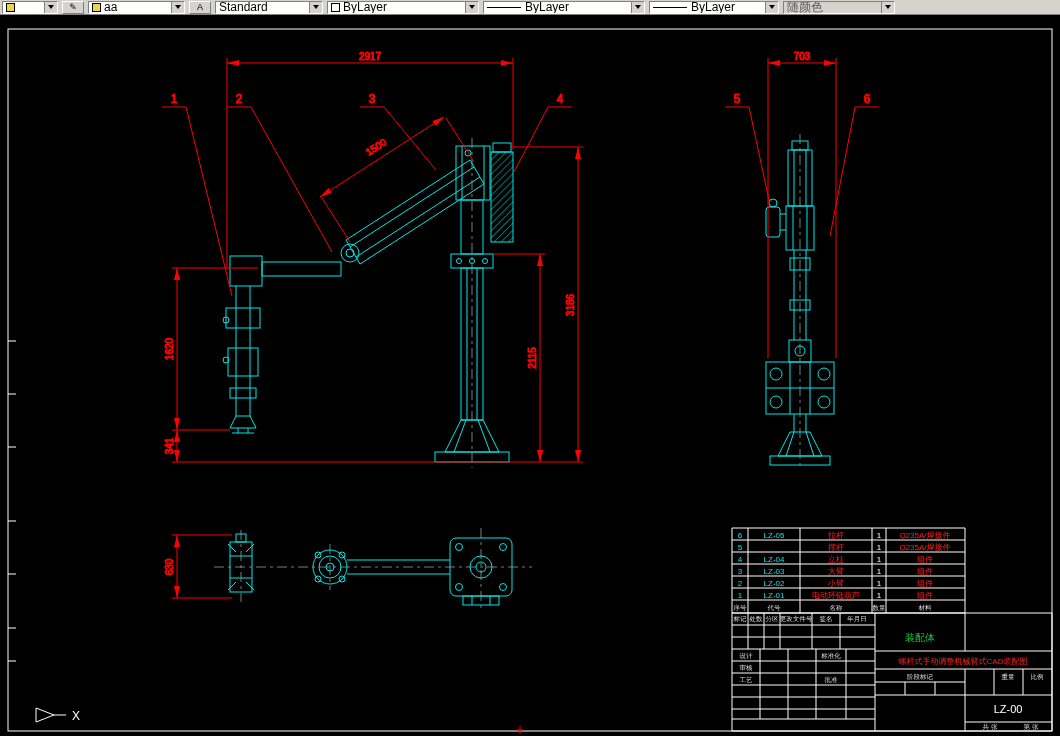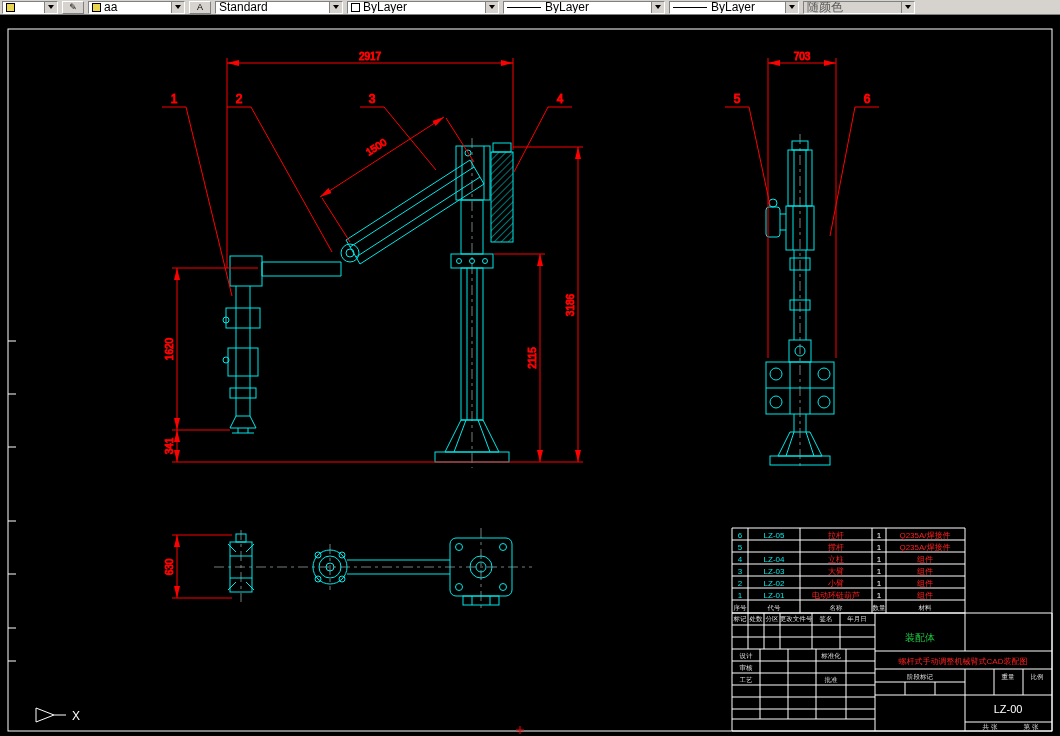--- a/index.html
+++ b/index.html
@@ -16,21 +16,21 @@
   .arrow-btn{position:absolute;right:0;top:0;width:12px;height:100%;background:#d6d3ce;
     border-left:1px solid #808080;display:flex;align-items:center;justify-content:center;}
   .arr{width:0;height:0;border-left:3px solid transparent;border-right:3px solid transparent;
     border-top:4px solid #000;}
   .tb-btn{height:13px;width:22px;background:#d6d3ce;border:1px solid;
     border-color:#fff #808080 #808080 #fff;font-size:9px;line-height:10px;padding:0;
     display:flex;align-items:center;justify-content:center;}
   .swatch{width:7px;height:7px;border:1px solid #000;background:#fff;margin-right:3px;flex:none;}
   .swatch.yellow{background:#e8d44d;}
   .line-sample{width:34px;border-top:1px solid #000;margin-right:4px;flex:none;}
-  .w56{width:56px}.w97{width:97px}.w118{width:128px}.w152{width:152px}
+  .w56{width:56px}.w97{width:97px}.w118{width:108px}.w152{width:152px}
   .w162{width:162px}.w130{width:130px}.w126{width:112px}
   
   svg{position:absolute;top:0;left:0;z-index:1;}
   .geo{stroke:#00e8e8;fill:none;stroke-width:1;}
   .dim{stroke:#ff0000;fill:none;stroke-width:1;}
   .wline{stroke:#ffffff;fill:none;stroke-width:1;}
   .cl{stroke:#8fa0a0;fill:none;stroke-width:0.8;stroke-dasharray:10 4 3 4;}
   text{font-family:"Liberation Sans",sans-serif;}
   .mid{text-anchor:middle;}
   .dimtxt{fill:#ff0000;font-size:10px;}

